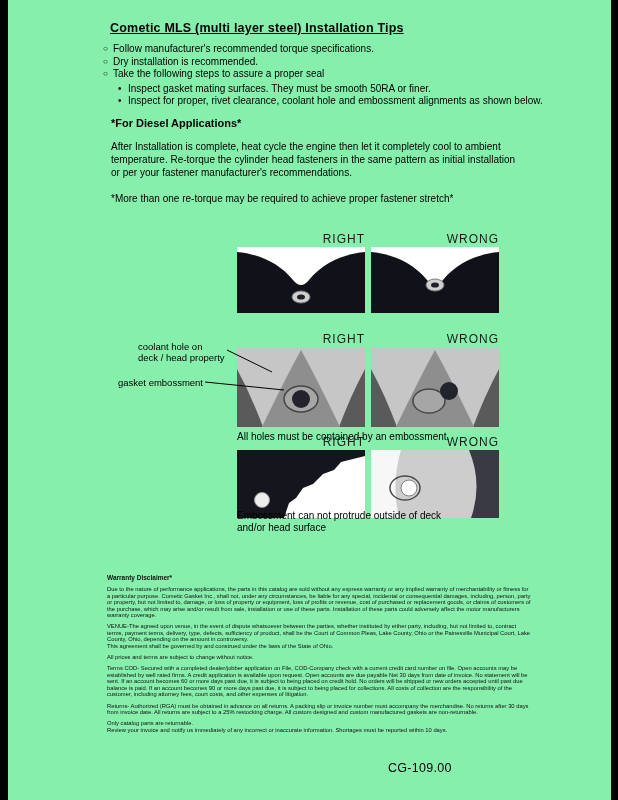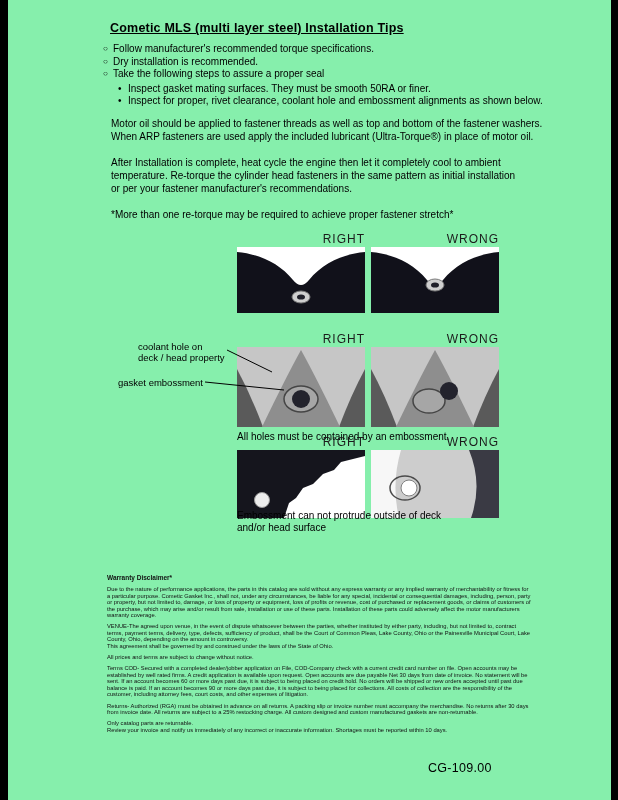--- a/index.html
+++ b/index.html
@@ -25,21 +25,21 @@
   .flabel{position:absolute;width:128px;text-align:right;font-size:12px;letter-spacing:1px;color:#1b1b1b;}
   .fimg{position:absolute;display:block;}
   .caption{position:absolute;font-size:10px;line-height:12px;}
   .callout{position:absolute;font-size:9.5px;line-height:11px;}
   .lines{position:absolute;z-index:5;}
 
   .warranty{position:absolute;left:107px;top:575px;width:424px;font-size:5.8px;line-height:6.4px;color:#111;}
   .warranty h3{margin:0 0 5px 0;font-size:6.5px;}
   .warranty p{margin:0 0 5px 0;white-space:pre-line;}
 
-  .footer{position:absolute;left:388px;top:761px;font-size:12.5px;letter-spacing:.3px;margin-left:40px;}
+  .footer{position:absolute;left:388px;top:761px;font-size:12.5px;letter-spacing:.3px;}
 </style>
 </head>
 <body>
 
 <div class="page">
   <div class="edge left"></div>
   <div class="edge right"></div>
 
   <h1 class="title">Cometic MLS (multi layer steel) Installation Tips</h1>
 
@@ -60,22 +60,21 @@
       <span class="m dot">•</span>
       <span class="t">Inspect gasket mating surfaces.  They must be smooth 50RA or finer.</span>
     </div>
     <div class="tip sub">
       <span class="m dot">•</span>
       <span class="t">Inspect for proper, rivet clearance, coolant hole and embossment alignments as shown below.</span>
     </div>
   </div>
 
   <div class="diesel">
-    <p class="pre">Motor oil should be applied to fastener threads as well as top and bottom of the fastener washers.
-When ARP fasteners are used apply the included lubricant (Ultra-Torque®) in place of motor oil.</p>
+    <h2>*For Diesel Applications*</h2>
     <p class="pre">After Installation is complete, heat cycle the engine then let it completely cool to ambient
 temperature. Re-torque the cylinder head fasteners in the same pattern as initial installation
 or per your fastener manufacturer's recommendations.</p>
     <p class="pre">*More than one re-torque may be required to achieve proper fastener stretch*</p>
   </div>
 
   <div class="flabel" style="left:237px;top:232px;">RIGHT</div>
   <div class="flabel" style="left:371px;top:232px;">WRONG</div>
   <svg class="fimg" style="left:237px;top:247px;" width="128" height="66" viewBox="0 0 128 66">
     <rect width="128" height="66" fill="#11111a"></rect>

